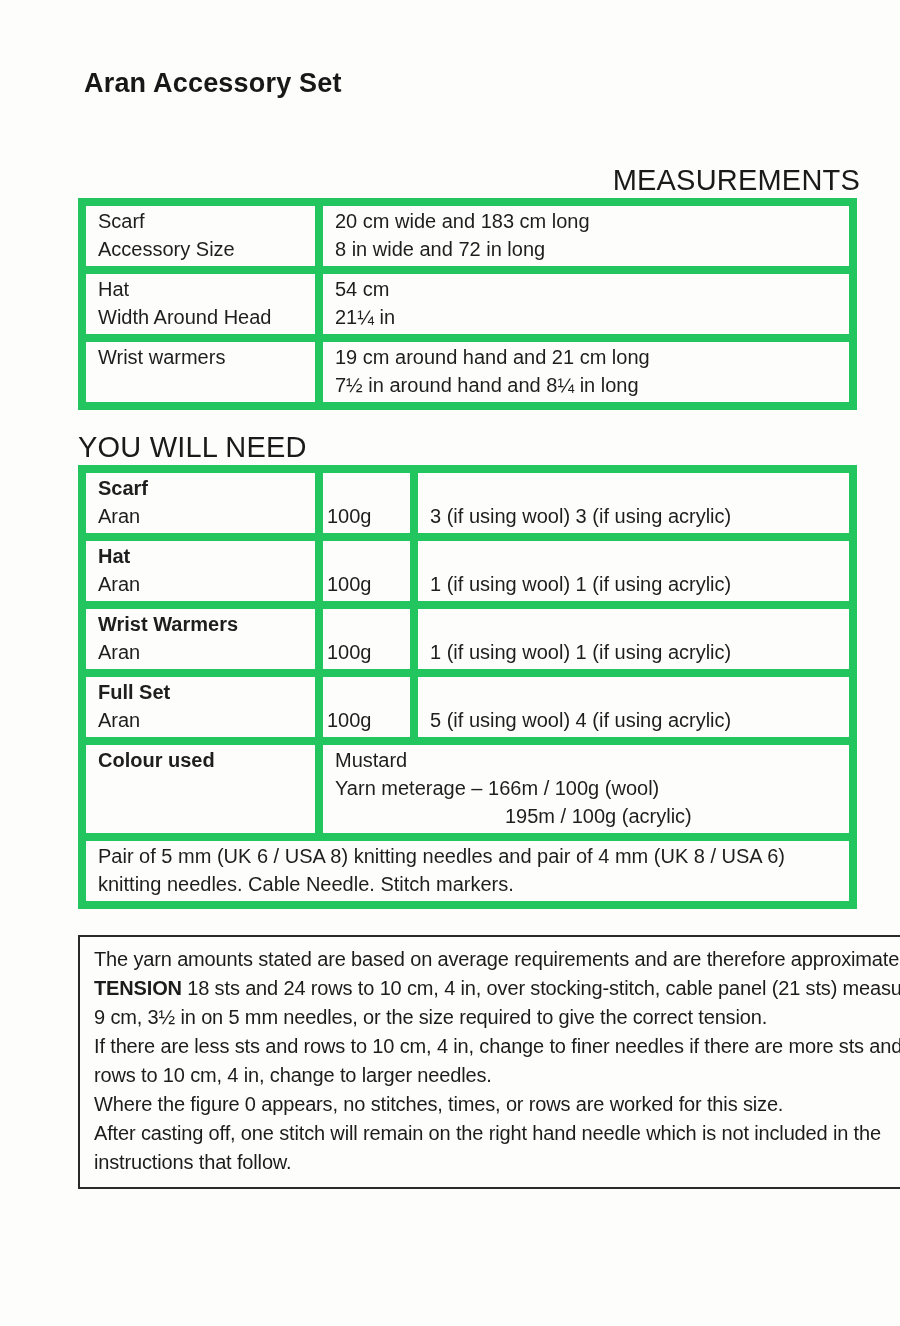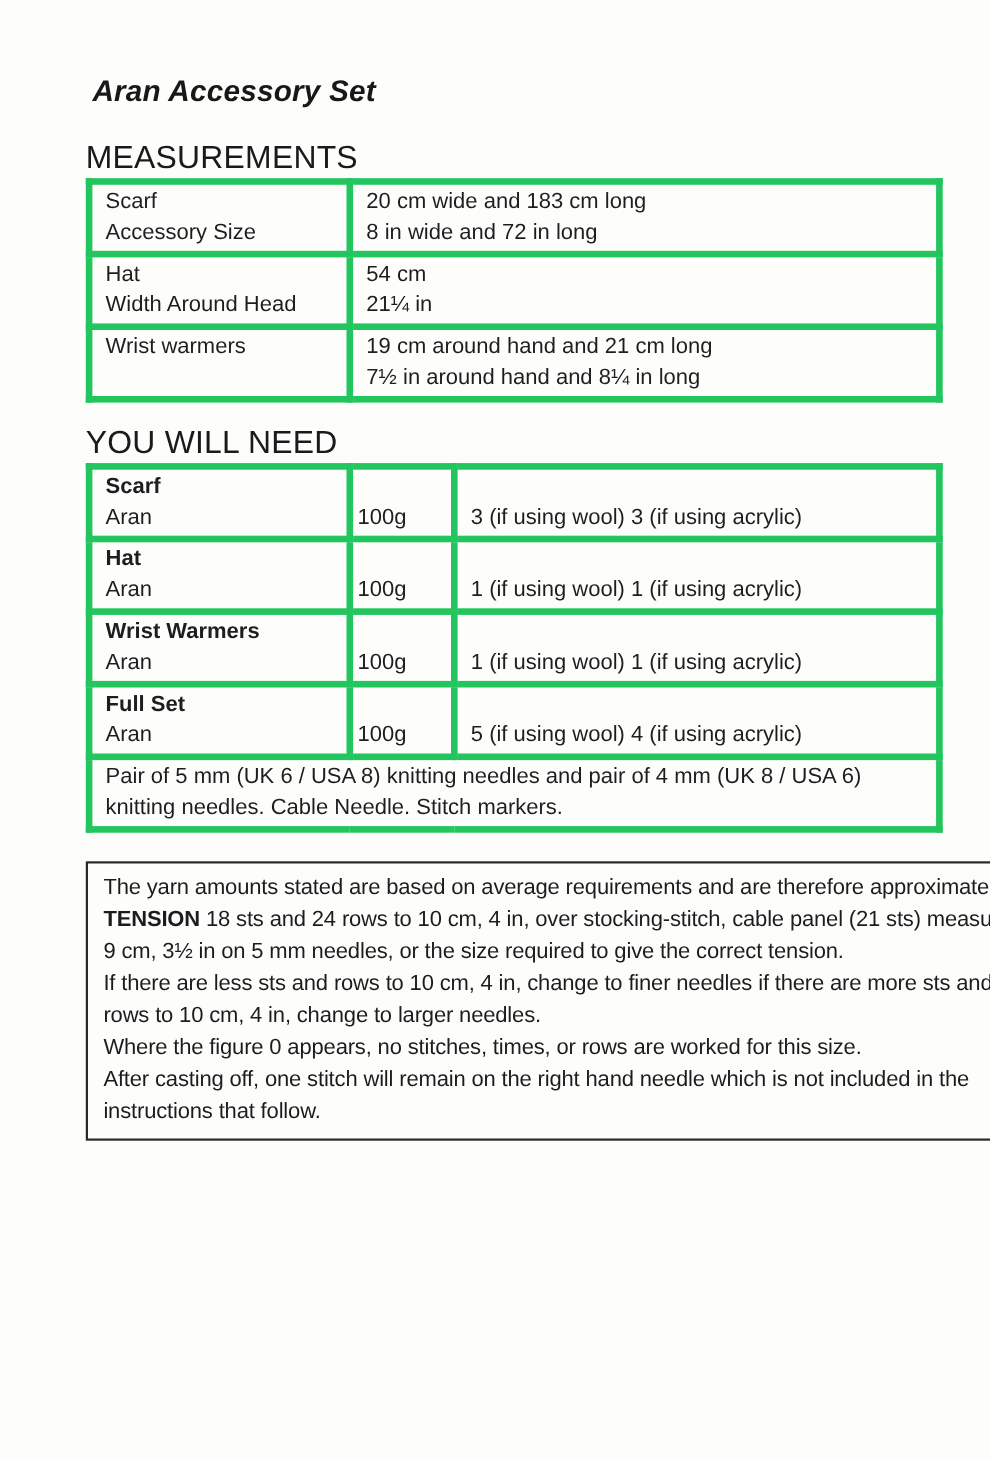--- a/index.html
+++ b/index.html
@@ -11,43 +11,42 @@
     font-family: "Liberation Sans", sans-serif;
   }
   .page { padding: 68px 40px 0 78px; }
 
   h1.doc-title {
     margin: 0 0 0 6px;
     font-size: 27px;
     font-weight: 700;
     letter-spacing: .2px;
     color: #181818;
-    font-style: italic;
   }
   h2.section-heading {
     margin: 0;
     font-size: 29px;
     font-weight: 400;
     letter-spacing: .2px;
     color: #1a1a1a;
     line-height: 34px;
   }
-  #measurements-heading { margin-top: 28px; }
+  #measurements-heading { margin-top: 64px; text-align: right; }
   #need-heading { margin-top: 20px; }
 
   table.tbl {
     border-collapse: collapse;
     width: 779px;
     font-size: 20px;
     line-height: 28px;
     margin-top: 1px;
     table-layout: fixed;
   }
   .tbl td {
-    border: 6px solid #22c55e;
+    border: 8px solid #22c55e;
     padding: 1px 10px 3px 12px;
     vertical-align: top;
   }
   .tbl .c1 { width: 237px; }
   .need .c2 { width: 95px; text-align: left; padding-left: 4px; padding-right: 4px; }
   .need .vb { vertical-align: bottom; }
   .b { font-weight: 700; }
   .indent { padding-left: 170px; }
 
   .notes {
@@ -136,20 +135,30 @@
     </tr>
     <tr>
       <td class="c1">
         <div class="b">Full Set</div>
         <div>Aran</div>
       </td>
       <td class="c2 vb">100g</td>
       <td class="vb">5 (if using wool) 4 (if using acrylic)</td>
     </tr>
     <tr>
+      <td class="c1">
+        <div class="b">Colour used</div>
+      </td>
+      <td colspan="2">
+        <div>Mustard</div>
+        <div>Yarn meterage – 166m / 100g (wool)</div>
+        <div class="indent">195m / 100g (acrylic)</div>
+      </td>
+    </tr>
+    <tr>
       <td colspan="3">Pair of 5 mm (UK 6 / USA 8) knitting needles and pair of 4 mm (UK 8 / USA 6) knitting needles. Cable Needle. Stitch markers.</td>
     </tr>
   </tbody>
     </table>
 
   <div class="notes">
     <p><b></b><span>The yarn amounts stated are based on average requirements and are therefore approximate</span></p>
     <p><b>TENSION</b><span> 18 sts and 24 rows to 10 cm, 4 in, over stocking-stitch, cable panel (21 sts) measures 9 cm, 3½  in on 5 mm needles, or the size required to give the correct tension.</span></p>
     <p><b></b><span>If there are less sts and rows to 10 cm, 4 in, change to finer needles if there are more sts and rows to 10 cm, 4 in, change to larger needles.</span></p>
     <p><b></b><span>Where the figure 0 appears, no stitches, times, or rows are worked for this size.</span></p>

